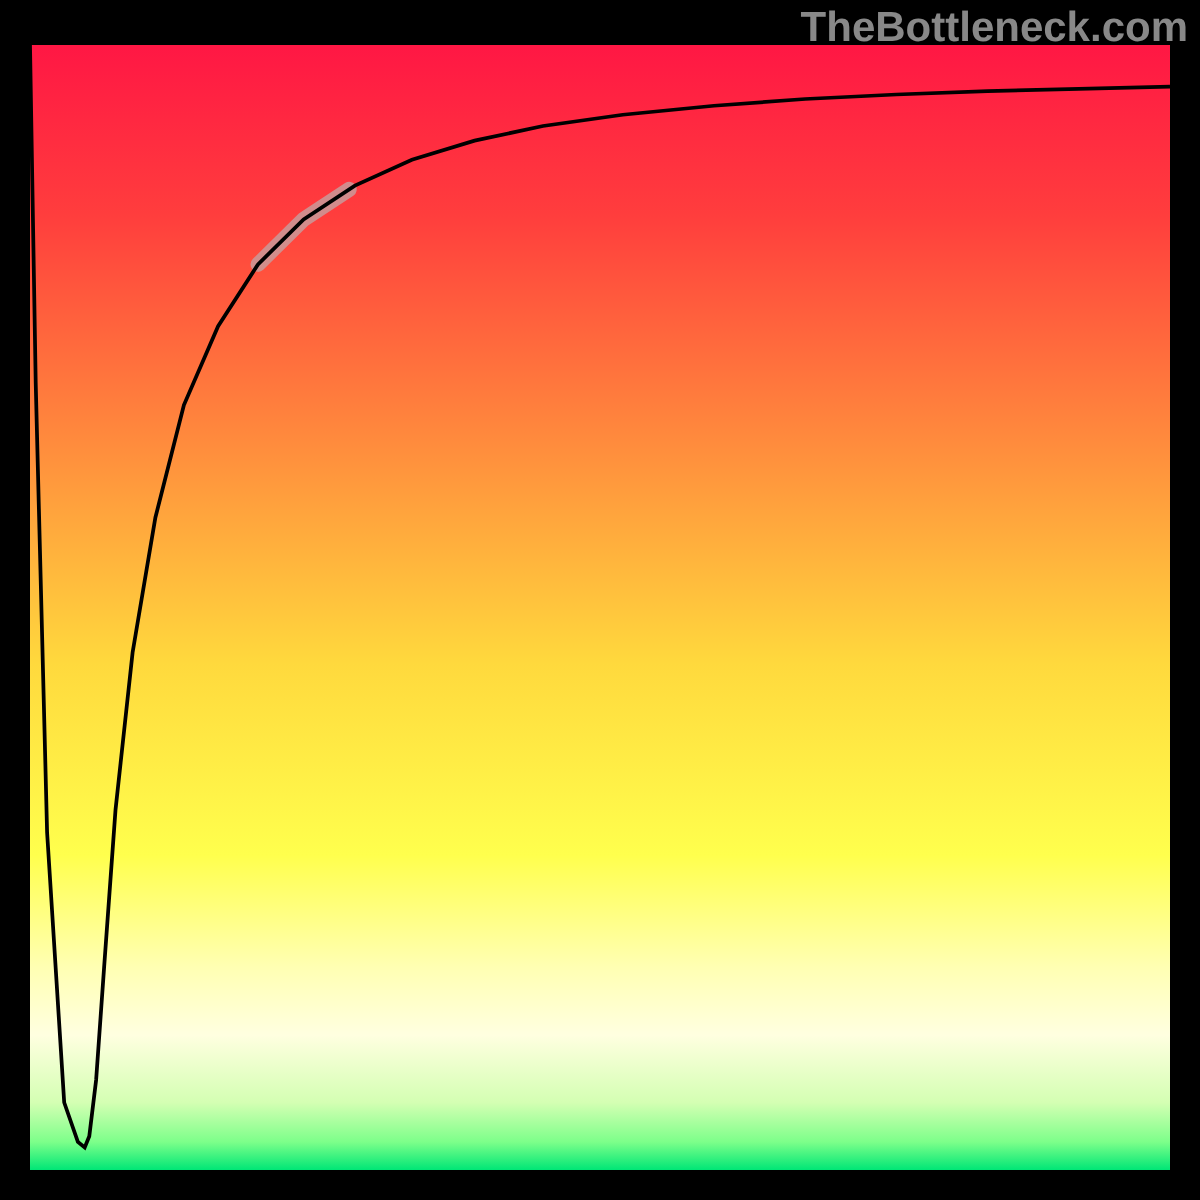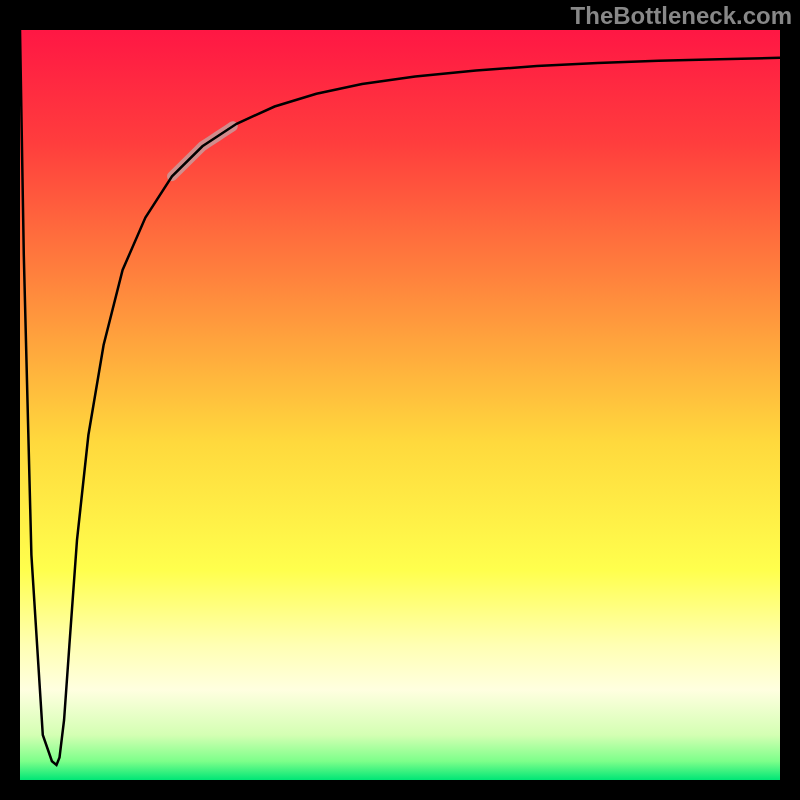--- a/index.html
+++ b/index.html
@@ -13,21 +13,21 @@
 .chart-container {
   position: relative;
   width: 800px;
   height: 800px;
   background: #000;
 }
 .watermark {
   position: absolute;
   top: 2px;
   right: 8px;
-  font-size: 24px;
+  font-size: 28px;
   font-weight: bold;
   color: #888;
   z-index: 10;
   font-family: Arial, sans-serif;
 }
 svg {
   display: block;
 }
 </style>
 </head>

